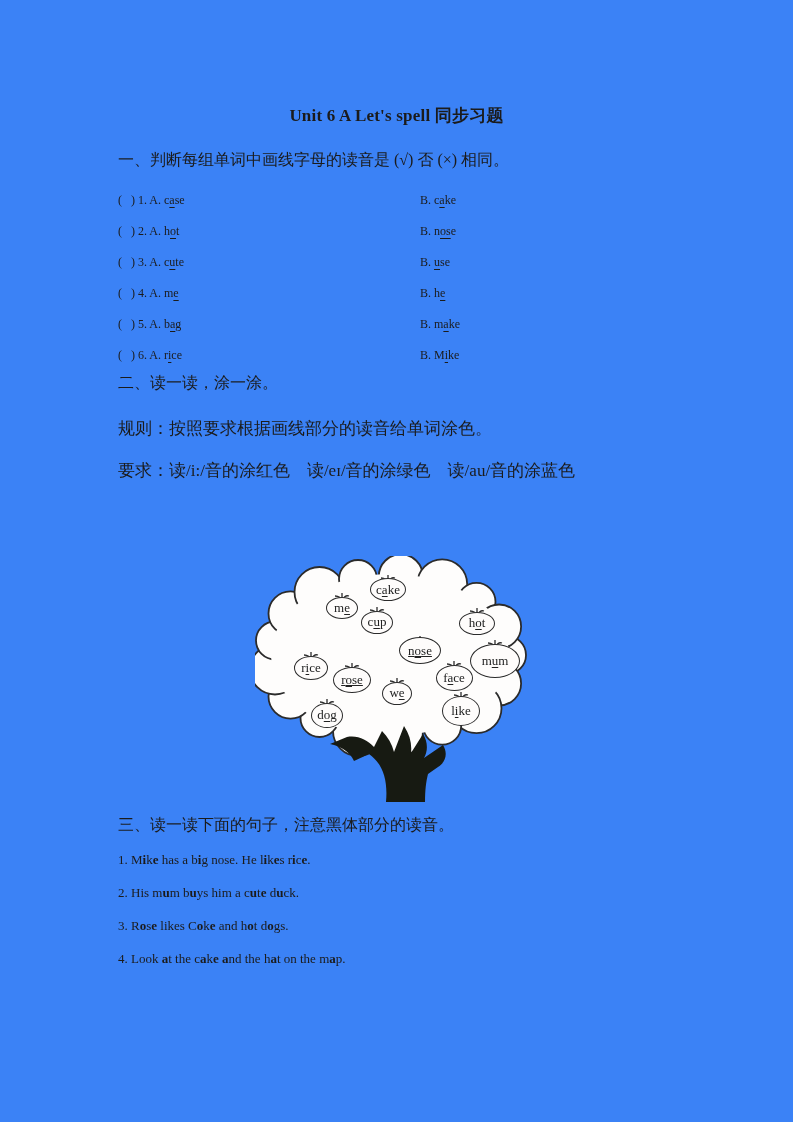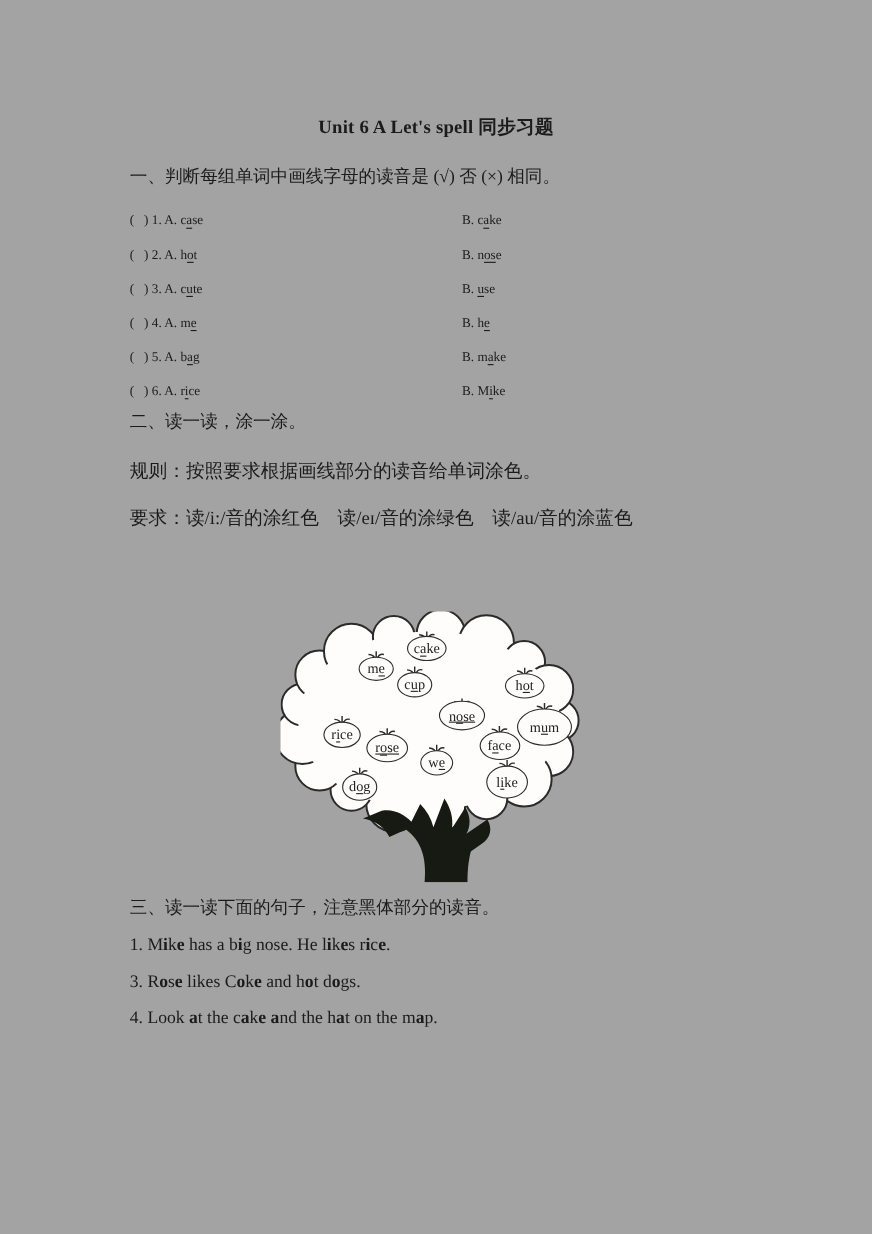--- a/index.html
+++ b/index.html
@@ -1,39 +1,39 @@
 <!DOCTYPE html>
 <html><head>
 <meta charset="utf-8">
 <style>
   html,body { margin:0; padding:0; background:#e8e8e6; }
   .page {
     position:relative; width:793px; height:1122px; margin:0 auto;
-    background:#a3a3a3; color:#1b1b1b; overflow:hidden;
+    background:#3b82f6; color:#1b1b1b; overflow:hidden;
     font-family:"Liberation Serif","DejaVu Serif",serif;
   }
   .title {
     position:absolute; top:104px; left:0; width:100%;
     text-align:center; font-size:17px; font-weight:bold; letter-spacing:.2px;
   }
   .heading { position:absolute; left:118px; font-size:16px; white-space:pre; }
   #h1 { top:150px; }
   #h2 { top:373px; }
   #h3 { top:815px; }
   .plain-line { position:absolute; left:118px; font-size:17px; white-space:pre; }
   #rule-line { top:417px; }
   #req-line-1 { top:459px; }
   #req-line-2 { top:504px; left:170px; }
   #pairs { position:absolute; left:118px; top:185px; width:600px; font-size:12px; }
   .pair-row { display:flex; height:31px; line-height:31px; }
   .pair-row span { white-space:pre; }
   .col-a { width:302px; display:inline-block; }
   u { text-decoration:underline; text-underline-offset:3px; text-decoration-thickness:1px; }
   b { font-weight:700; }
-  #sentences { position:absolute; left:118px; top:843px; width:600px; font-size:16px; }
+  #sentences { position:absolute; left:118px; top:843px; width:600px; font-size:13px; }
   .sentence { height:33px; line-height:33px; white-space:pre; }
   .tree { position:absolute; left:255px; top:556px; width:280px; height:246px; }
   .tree svg.base { position:absolute; left:0; top:0; }
   .apple {
     position:absolute; box-sizing:border-box;
     border:1.6px solid #2b2b2b; border-radius:50%;
     background:#fefcfb; display:flex; align-items:center; justify-content:center;
     font-size:13px; color:#222;
   }
   .apple u { text-underline-offset:2px; }
@@ -178,17 +178,18 @@
         </svg></div>
       <div class="apple" style="left: 56px; top: 146.5px; width: 32px; height: 25px;">
         <span>d<u>o</u>g</span>
       </div>
     </div>
 
   <div class="heading" id="h3">三、读一读下面的句子，注意黑体部分的读音。</div>
 
   <div id="sentences">
       <div class="sentence">1. M<b>i</b>k<b>e</b> has a b<b>i</b>g nose. He l<b>i</b>k<b>e</b>s r<b>i</b>c<b>e</b>.</div>
+      <div class="sentence">2. His m<b>u</b>m b<b>u</b>ys him a c<b>u</b>t<b>e</b> d<b>u</b>ck.</div>
       <div class="sentence">3. R<b>o</b>s<b>e</b> likes C<b>o</b>k<b>e</b> and h<b>o</b>t d<b>o</b>gs.</div>
       <div class="sentence">4. Look <b>a</b>t the c<b>a</b>k<b>e</b> <b>a</b>nd the h<b>a</b>t on the m<b>a</b>p.</div>
     </div>
 
 </div>
 
 </body></html>

